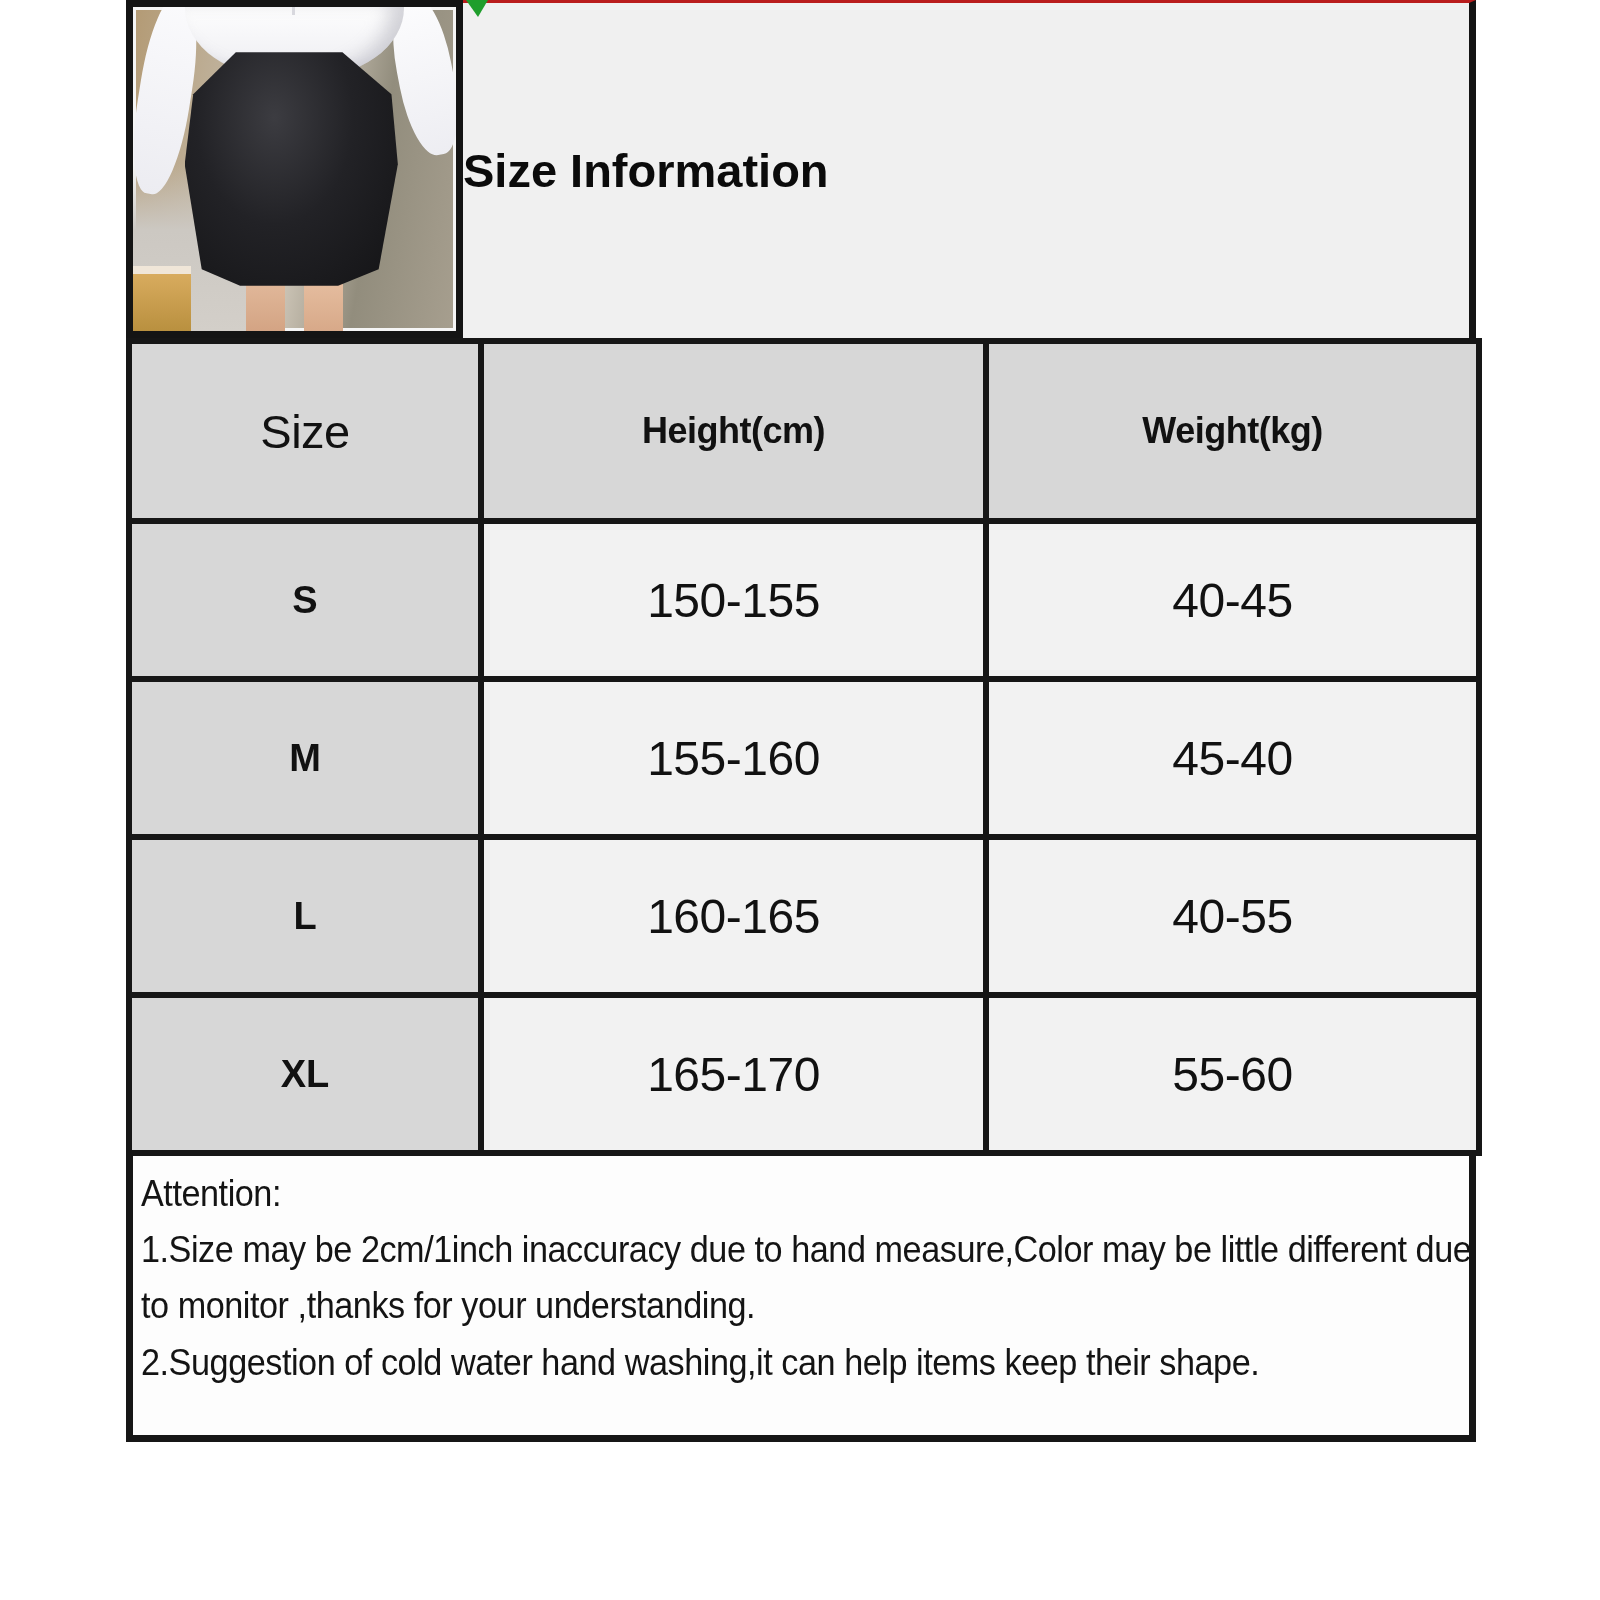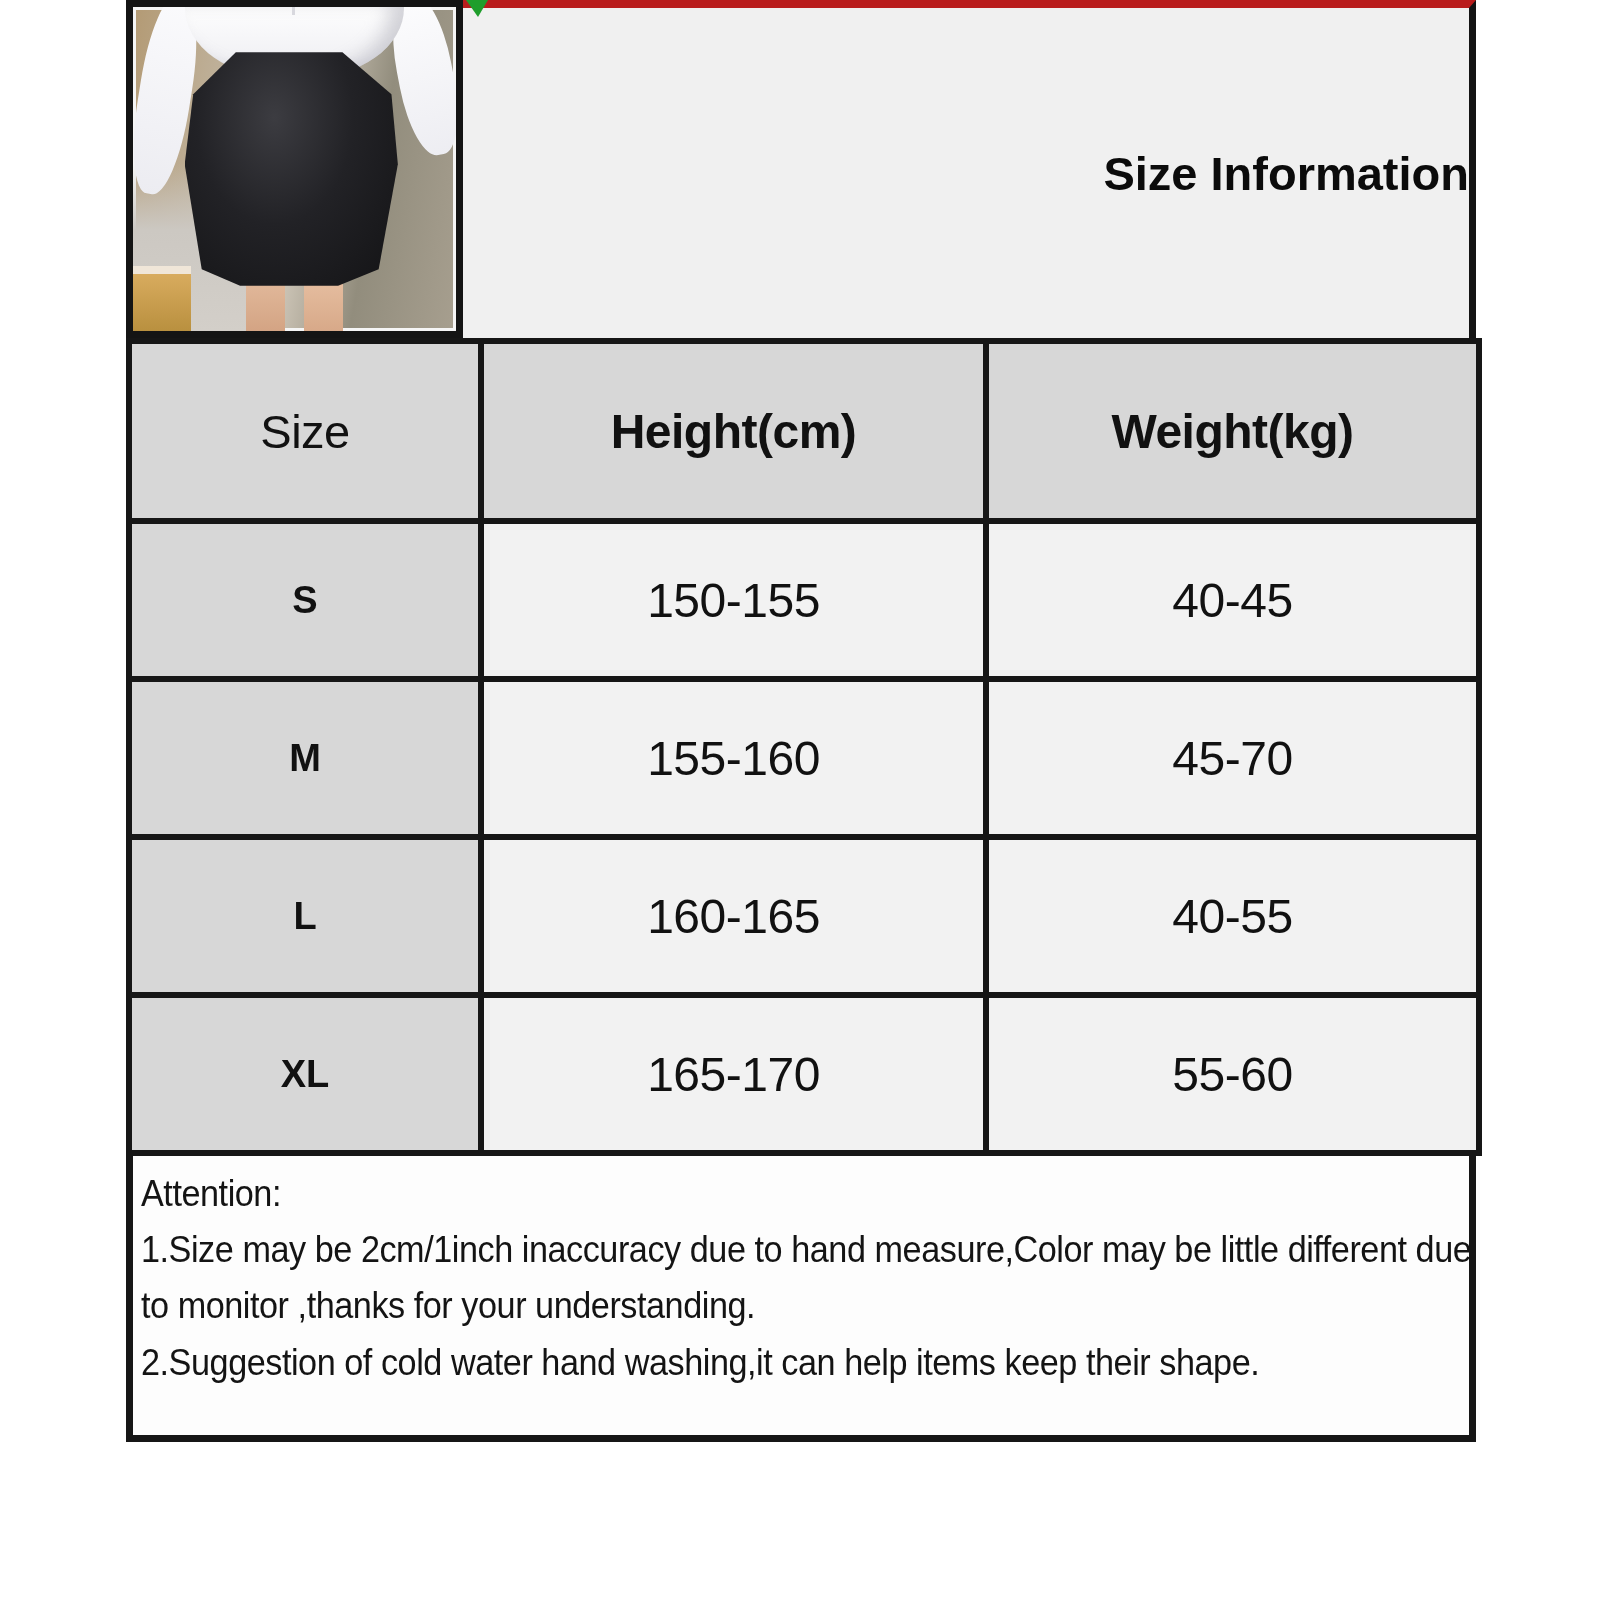--- a/index.html
+++ b/index.html
@@ -30,35 +30,35 @@
     clip-path: polygon(24% 0, 74% 0, 97% 18%, 100% 48%, 91% 93%, 72% 100%, 26% 100%, 8% 93%, 0 48%, 4% 18%);
     border-radius: 10px; }
   .leg-left-shape { position: absolute; bottom: -2px; left: 35%; width: 12%; height: 18%;
     background: linear-gradient(180deg, #e3bb9d 0%, #d3a383 100%); border-radius: 10px 10px 0 0; }
   .leg-right-shape { position: absolute; bottom: -2px; left: 53%; width: 12%; height: 18%;
     background: linear-gradient(180deg, #e7c0a2 0%, #d7a888 100%); border-radius: 10px 10px 0 0; }
   .stool-shape { position: absolute; bottom: 0; left: 0; width: 18%; height: 20%;
     background: linear-gradient(180deg, #f0e6d8 0%, #f0e6d8 12%, #d8ab5e 13%, #b9903f 100%); }
 
   .title-cell { position: relative; flex: 1 1 auto; background: #f0f0f0;
-    border-top: 8px solid #b91c1c; border-right: 7px solid #141414;
-    display: flex; align-items: center; justify-content: flex-end; padding-left: 48px; }
+    border-top: 3px solid #b91c1c; border-right: 7px solid #141414;
+    display: flex; align-items: center; justify-content: flex-start; }
   .page-title { font-size: 47px; font-weight: bold; letter-spacing: 0px; color: #0b0b0b; }
 
   .corner-wedge { position: absolute; left: 340px; top: 0; width: 0; height: 0;
     border-left: 12px solid transparent; border-right: 10px solid transparent;
     border-top: 17px solid #1f9e2c; }
 
   
   .size-table { width: 1350px; border-collapse: collapse; table-layout: fixed; }
   .size-table col.c1 { width: 352px; } .size-table col.c2 { width: 505px; } .size-table col.c3 { width: 493px; }
   .size-table th, .size-table td { border: 6px solid #161616; text-align: center; vertical-align: middle; }
   .size-table thead th { height: 180px; background: #d7d7d7; }
   .size-table thead th.first { font-size: 47px; font-weight: normal; }
-  .size-table thead th { font-size: 48px; font-weight: bold; letter-spacing: -0.5px; }
+  .size-table thead th { font-size: 36px; font-weight: bold; letter-spacing: -0.5px; }
   .size-table tbody tr { height: 158px; }
   .size-table tbody th { background: #d7d7d7; font-size: 38px; font-weight: bold; }
   .size-table tbody td { background: #f2f2f2; font-size: 48px; font-weight: 500; letter-spacing: -0.5px; }
 
   
   .attention-box { width: 1350px; height: 286px; border: 7px solid #161616; border-top-width: 0;
     background: #fdfdfd; padding: 10px 24px 0 8px; overflow: hidden; }
   .attention-text { width: 1448px; transform: scaleX(0.925); transform-origin: left top;
     font-size: 37px; letter-spacing: -0.5px; line-height: 1.52; color: #141414; }
   .attention-text p { margin: 0; }
@@ -102,21 +102,21 @@
     </thead>
     <tbody>
       <tr>
         <th>S</th>
         <td>150-155</td>
         <td>40-45</td>
       </tr>
       <tr>
         <th>M</th>
         <td>155-160</td>
-        <td>45-70</td>
+        <td>45-40</td>
       </tr>
       <tr>
         <th>L</th>
         <td>160-165</td>
         <td>40-55</td>
       </tr>
       <tr>
         <th>XL</th>
         <td>165-170</td>
         <td>55-60</td>

